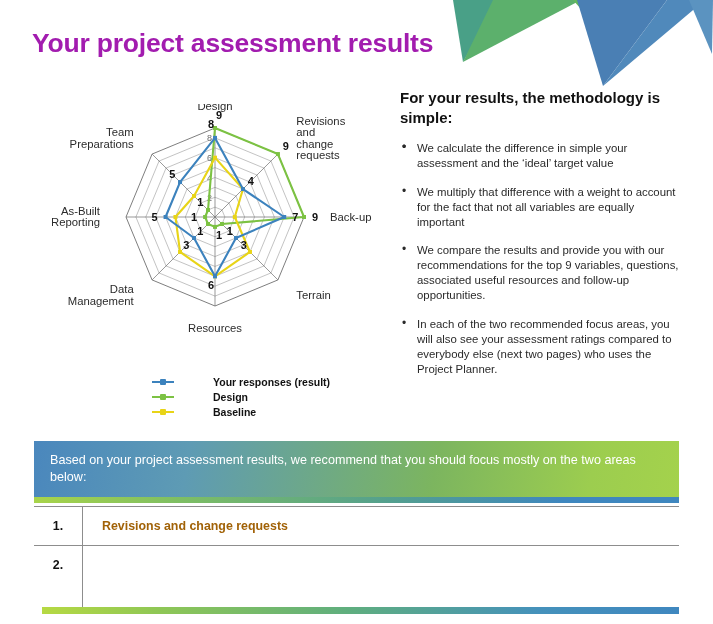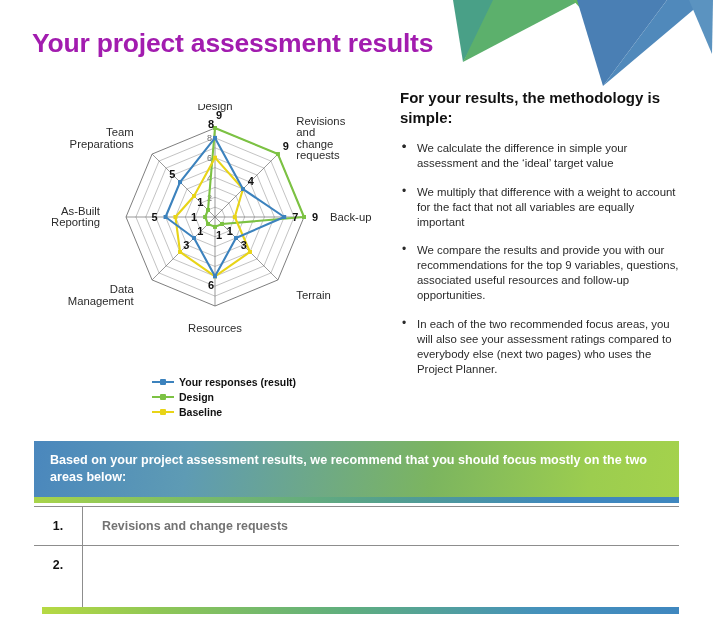--- a/index.html
+++ b/index.html
@@ -82,20 +82,21 @@
     top: 3px;
     width: 6px;
     height: 6px;
     border-radius: 1px;
   }
   .legend-label {
     font-size: 10.5px;
     font-weight: bold;
     color: #111;
     white-space: nowrap;
+    margin-left: 34px;
   }
 
   
   .method {
     position: absolute;
     left: 400px;
     top: 88px;
     width: 280px;
   }
   .method-head {
@@ -135,21 +136,21 @@
     top: 441px;
     width: 645px;
     height: 56px;
     background: linear-gradient(100deg, #4a87bd 0%, #5e9bb4 24%, #7cb55f 62%, #9ccd4f 86%, #a4d24c 100%);
     box-sizing: border-box;
     padding: 11px 16px 0 16px;
   }
   .rec-banner-text {
     color: #ffffff;
     font-size: 12.6px;
-    font-weight: bold;
+    font-weight: normal;
     line-height: 1.38;
   }
   .rec-underline {
     position: absolute;
     left: 34px;
     top: 497px;
     width: 645px;
     height: 6px;
     background: linear-gradient(90deg, #a8d44a 0%, #7fbf63 22%, #54a08e 55%, #3f87bf 82%, #3f87bf 100%);
   }
@@ -180,21 +181,21 @@
   .rec-sep {
     width: 1px;
     align-self: stretch;
     background: #8d8d8d;
     flex: 0 0 1px;
   }
   .rec-text {
     padding-left: 19px;
     font-size: 12.4px;
     font-weight: bold;
-    color: #737373;
+    color: #a16207;
   }
   .rec-bottom-bar {
     position: absolute;
     left: 42px;
     top: 607px;
     width: 637px;
     height: 7px;
     background: linear-gradient(90deg, #b6d943 0%, #8fc755 18%, #5fae7e 48%, #4591bb 78%, #3f87bf 100%);
   }
   .rec-vline {

